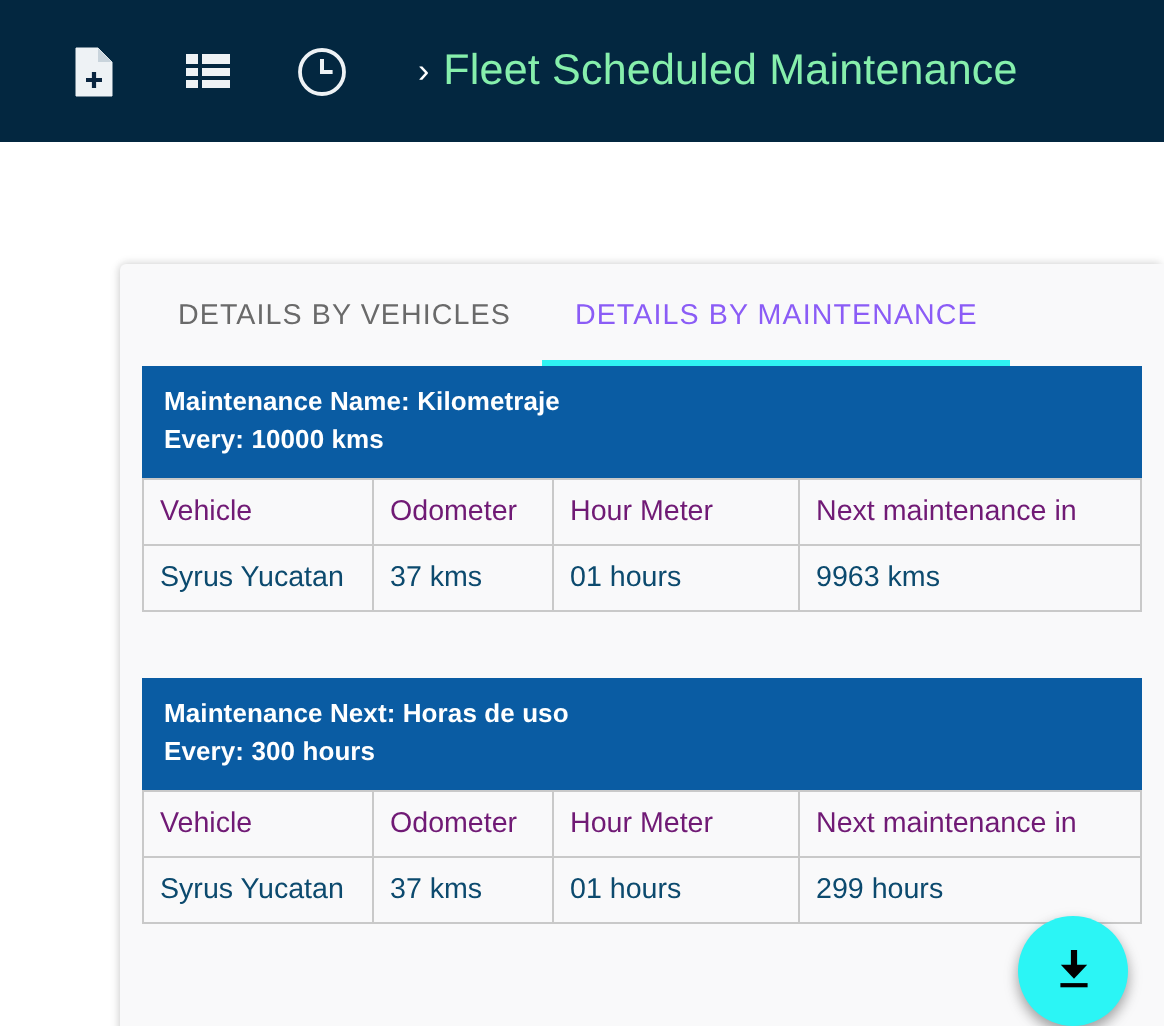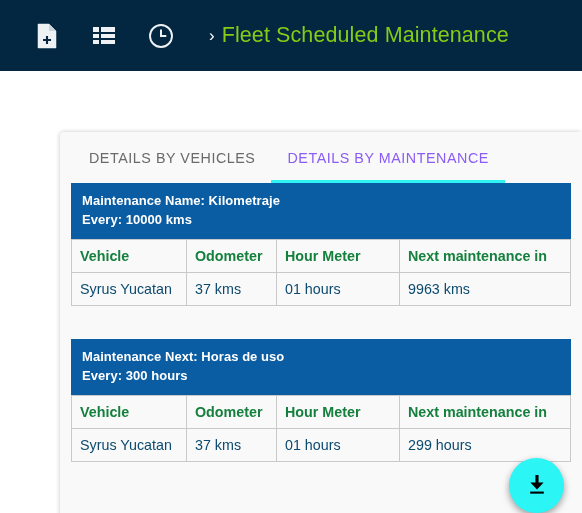--- a/index.html
+++ b/index.html
@@ -34,21 +34,21 @@
     margin-left: 8px;
   }
   .breadcrumb-chevron {
     color: #ffffff;
     font-size: 17px;
     line-height: 1;
     margin-right: 7px;
     font-weight: 400;
   }
   .breadcrumb-title {
-    color: #84cc16;
+    color: #86efac;
     font-size: 21.5px;
     font-weight: 400;
     letter-spacing: 0.1px;
     white-space: nowrap;
   }
 
   
   .page {
     position: absolute;
     left: 0; top: 88px;
@@ -125,22 +125,22 @@
   table.mt-table td {
     border: 1px solid #c9c9c9;
     text-align: left;
     padding: 8px 7px 8px 8px;
     font-size: 14.3px;
     vertical-align: middle;
     white-space: nowrap;
     overflow: hidden;
   }
   table.mt-table th {
-    font-weight: bold;
-    color: #15803d;
+    font-weight: normal;
+    color: #701a75;
     height: 32px;
   }
   table.mt-table td {
     font-weight: 400;
     color: #0c4a6e;
     height: 33px;
   }
   .col-vehicle  { width: 115px; }
   .col-odometer { width:  90px; }
   .col-hour     { width: 123px; }

